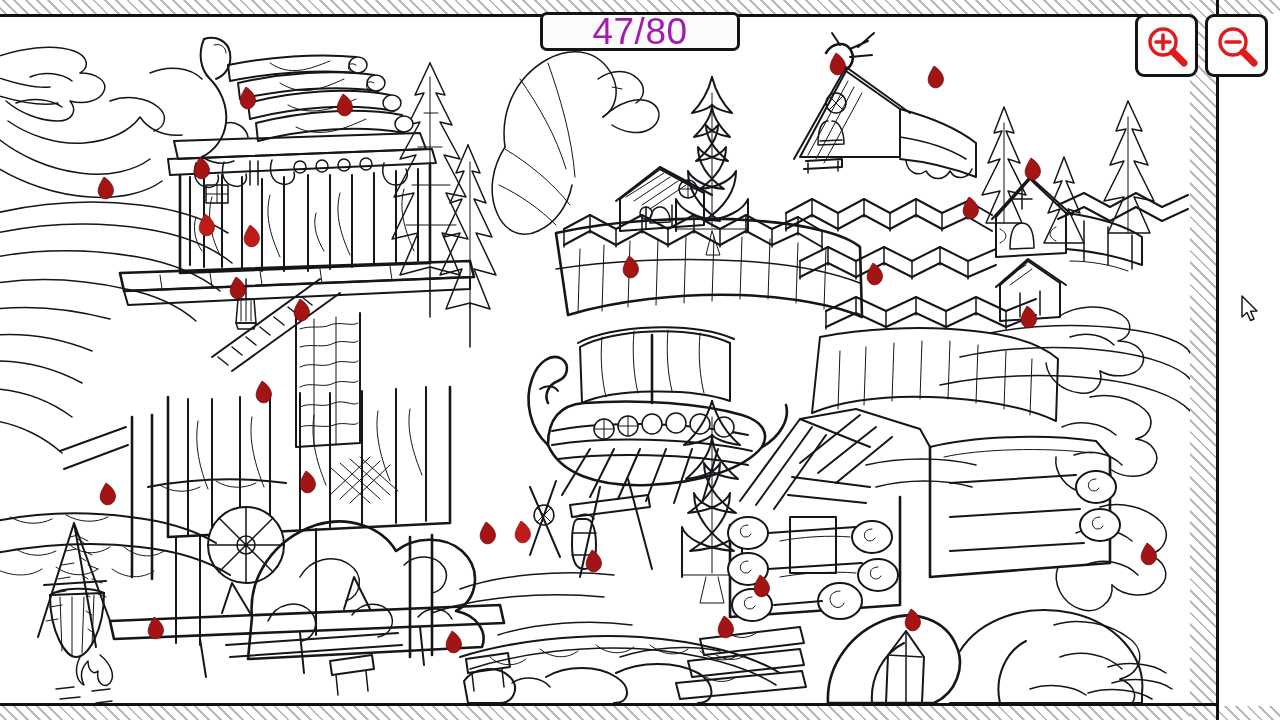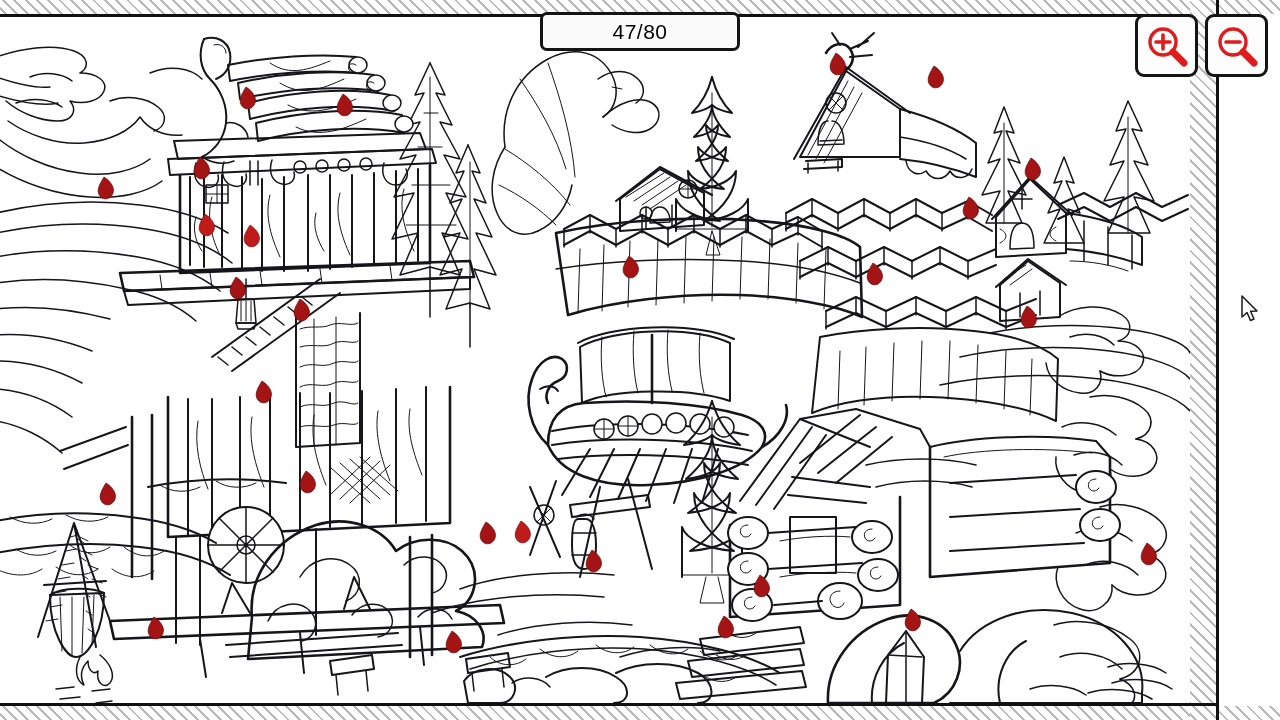--- a/index.html
+++ b/index.html
@@ -46,21 +46,21 @@
   .marker2{fill:#c01b1b;stroke:#7a0f0f;stroke-width:.7;}
 
   
   #counter{
     position:absolute;left:540px;top:12px;width:200px;height:39px;
     background:#fbfbfb;border:3px solid #141414;border-radius:7px;
     display:flex;align-items:center;justify-content:center;
     box-sizing:border-box;z-index:40;
   }
   #counter span{
-    font-size:21px;color:#000000;letter-spacing:.5px;line-height:1;
+    font-size:37px;color:#a21caf;letter-spacing:.5px;line-height:1;
     font-family:"Liberation Sans", sans-serif;
   }
 
   
   .zbtn{
     position:absolute;top:14px;width:63px;height:63px;
     background:#fdfdfd;border:3px solid #141414;border-radius:9px;
     box-sizing:border-box;z-index:45;cursor:pointer;
     display:flex;align-items:center;justify-content:center;
   }

